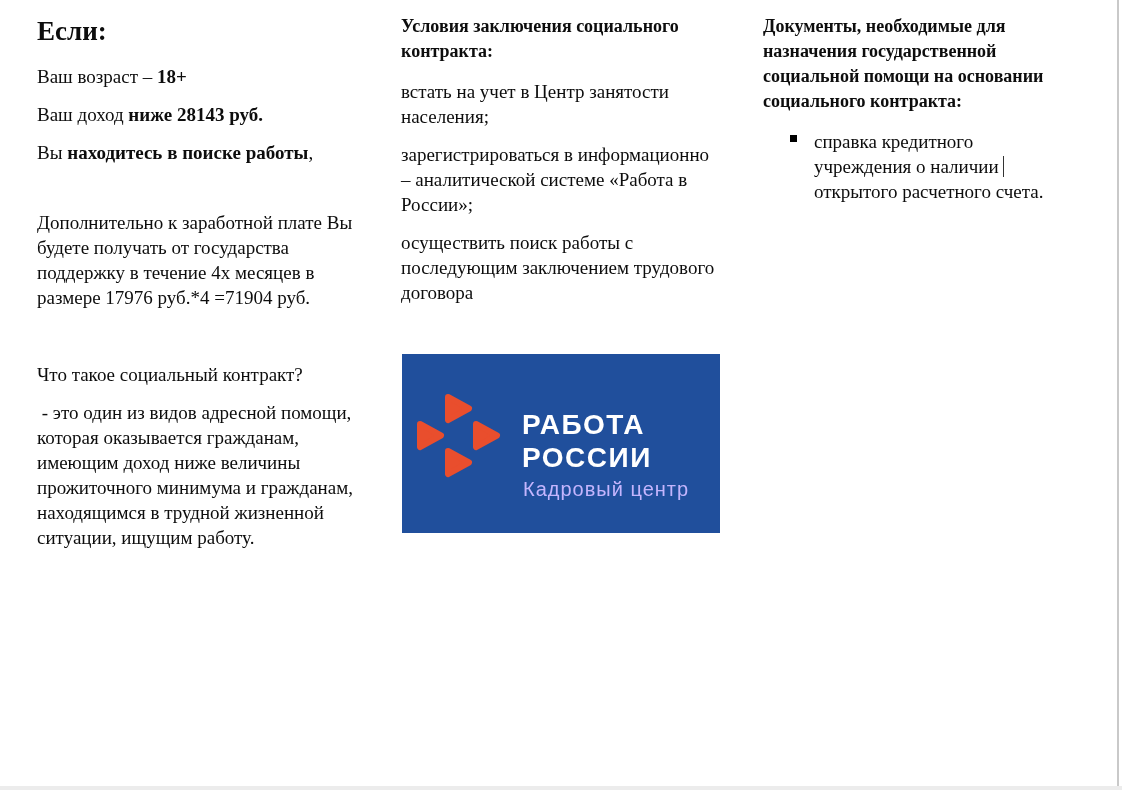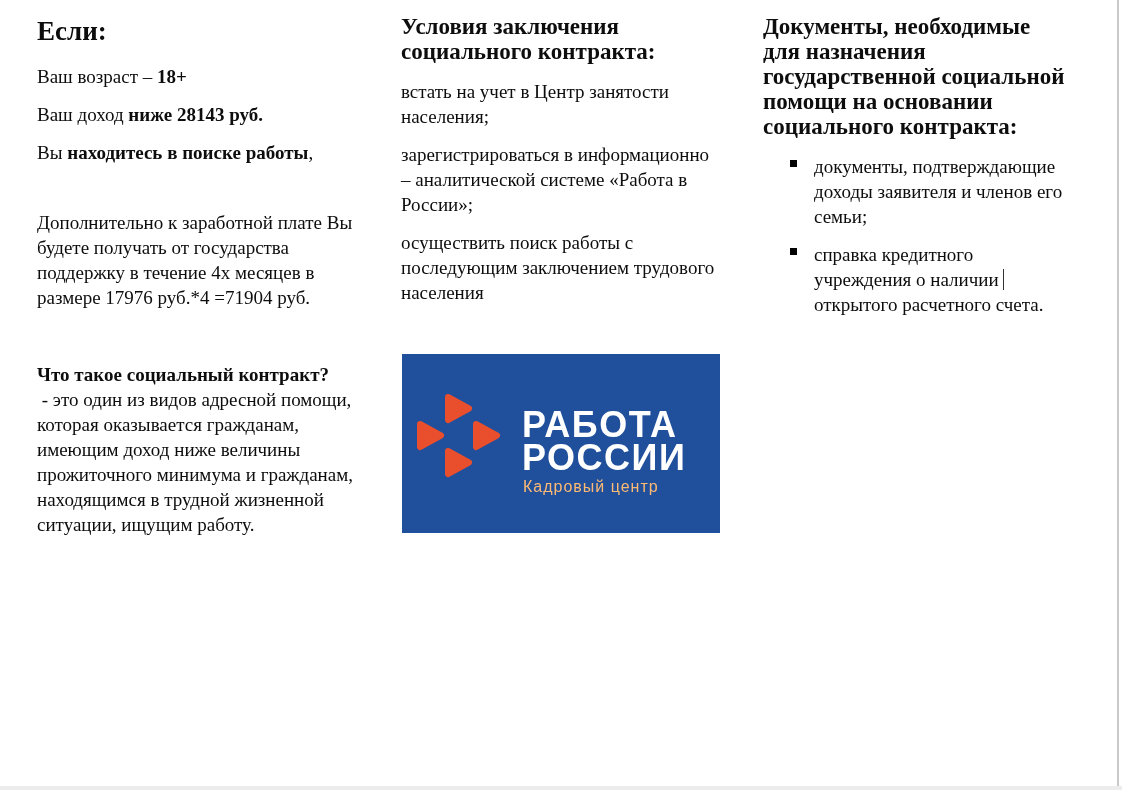--- a/index.html
+++ b/index.html
@@ -31,25 +31,25 @@
 
   .body-text { font-size: 19px; line-height: 25px; margin-bottom: 13px; }
   b, .bold { font-weight: bold; }
 
   .col1-title {
     font-size: 27px; line-height: 34px; font-weight: bold;
     margin-bottom: 16px;
   }
   .spacer-top-support { margin-top: 45px; }
   .sub-heading {
-    font-size: 19px; line-height: 25px; font-weight: bold;
-    margin-top: 52px; 
+    font-size: 19px; line-height: 25px; font-weight: normal;
+    margin-top: 52px; margin-bottom: 13px;
   }
   .col-heading {
-    font-size: 23px; line-height: 25px; font-weight: bold;
+    font-size: 18px; line-height: 25px; font-weight: bold;
     margin-bottom: 15px;
   }
   .col3 .col-heading { }
 
   
   .bullet-list { list-style: none; }
   .bullet-item {
     position: relative;
     padding-left: 51px;
     font-size: 19px; line-height: 25px;
@@ -74,25 +74,25 @@
   .logo {
     position: absolute; left: 402px; top: 354px;
     width: 318px; height: 179px;
     background: #204f9c;
     font-family: "Liberation Sans", "DejaVu Sans", sans-serif;
   }
   .logo-triangles { position: absolute; left: 12px; top: 36px; }
   .logo-text {
     position: absolute; left: 120px; top: 54px;
     color: #ffffff; font-weight: bold;
-    font-size: 36px; line-height: 33px; letter-spacing: 1.5px;
+    font-size: 28px; line-height: 33px; letter-spacing: 1.5px;
   }
   .logo-subtitle {
     position: absolute; left: 121px; top: 124px;
-    color: #fdba74; font-size: 16px; letter-spacing: 1px;
+    color: #c4b5fd; font-size: 20px; letter-spacing: 1px;
   }
 </style>
 </head>
 <body>
 
 <div class="page">
 
   <div class="col col1">
     <div class="col1-title">Если:</div>
 
@@ -107,21 +107,21 @@
 
     <div class="sub-heading">Что такое социальный контракт?</div>
 
     <p class="body-text"><span>&nbsp;- </span><span>это один из видов адресной помощи, которая оказывается гражданам, имеющим доход ниже величины прожиточного минимума и гражданам, находящимся в трудной жизненной ситуации, ищущим работу.</span></p>
   </div>
 
   <div class="col col2">
     <div class="col-heading">Условия заключения социального контракта:</div>
     <p class="body-text">встать на учет в Центр занятости населения;</p>
     <p class="body-text">зарегистрироваться в информационно – аналитической системе «Работа в России»;</p>
-    <p class="body-text">осуществить поиск работы с последующим заключением трудового населения</p>
+    <p class="body-text">осуществить поиск работы с последующим заключением трудового договора</p>
   </div>
 
   <div class="logo">
     <svg class="logo-triangles" width="92" height="92" viewBox="0 0 92 92">
       <g fill="#e94e2d" stroke="#e94e2d" stroke-width="6" stroke-linejoin="round">
         <polygon points="34,7 55,18.5 34,30"></polygon>
         <polygon points="6,34 27,45.5 6,57"></polygon>
         <polygon points="62,34 83,45.5 62,57"></polygon>
         <polygon points="34,61 55,72.5 34,84"></polygon>
       </g>
@@ -131,24 +131,20 @@
       <div>РОССИИ</div>
     </div>
     <div class="logo-subtitle">Кадровый центр</div>
   </div>
 
   <div class="col col3">
     <div class="col-heading">Документы, необходимые для назначения государственной социальной помощи на основании социального контракта:</div>
     <ul class="bullet-list">
       <li class="bullet-item">
         <span class="bullet-marker"></span>
-        <span>документы, подтверждающие доходы заявителя и членов его семьи;</span>
-      </li>
-      <li class="bullet-item">
-        <span class="bullet-marker"></span>
         <span>справка кредитного учреждения о наличии </span><span class="caret"></span><span>открытого расчетного счета.</span>
       </li>
     </ul>
   </div>
 
   <div class="page-edge-right"></div>
   <div class="page-edge-bottom"></div>
 </div>
 
 </body></html>

